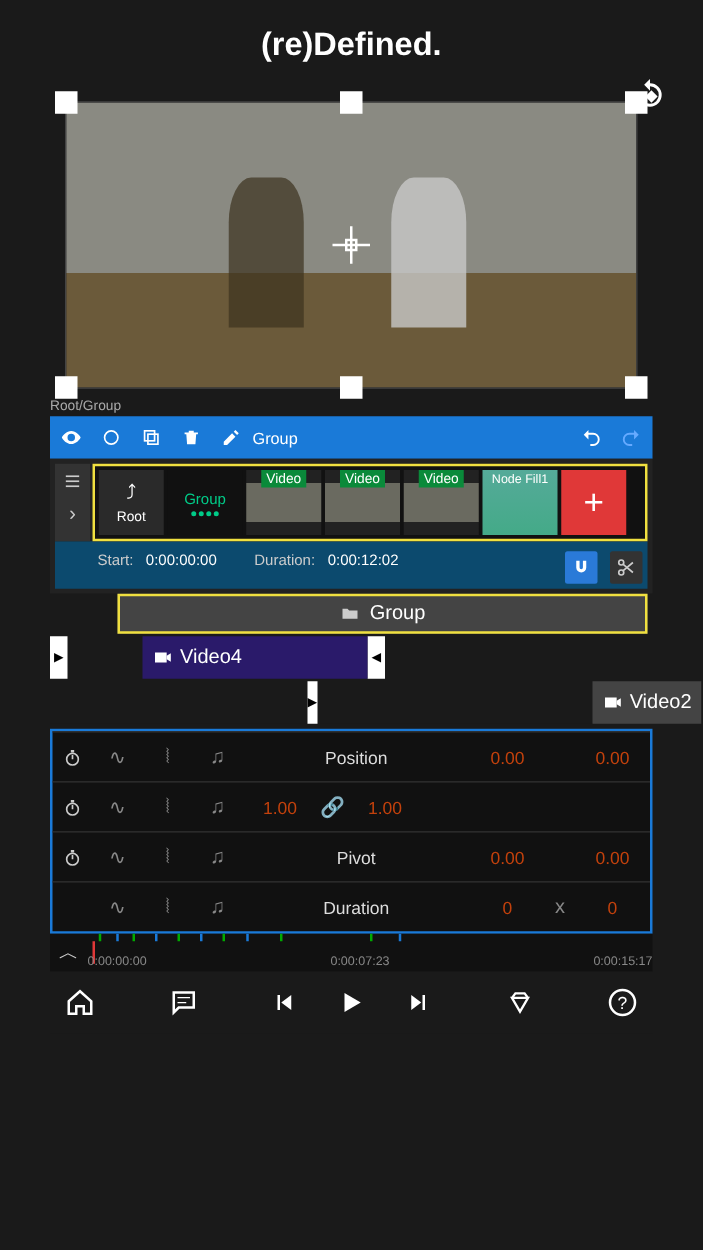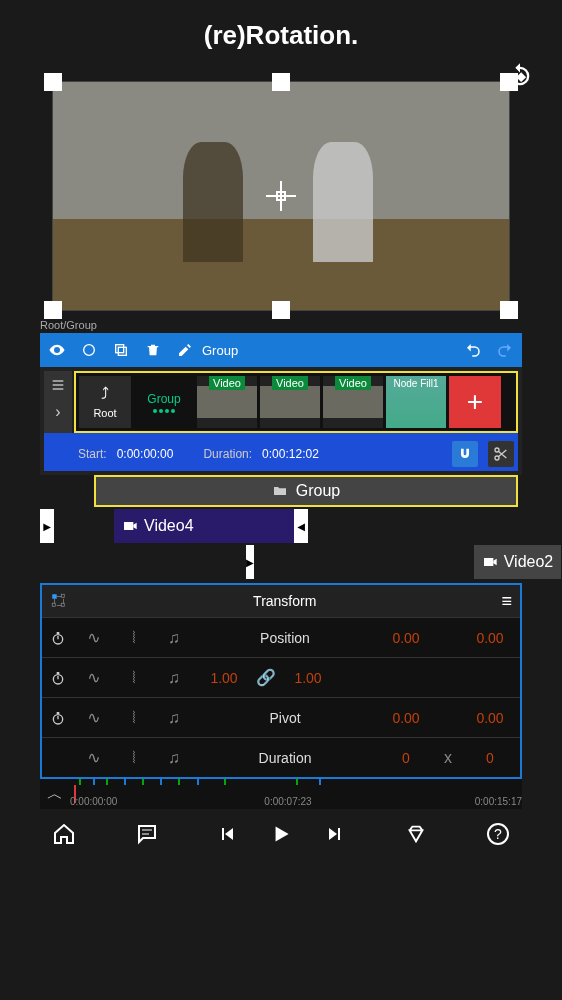--- a/index.html
+++ b/index.html
@@ -38,21 +38,21 @@
 .root-chip { display: flex; flex-direction: column; align-items: center; justify-content: center; width: 52px; height: 52px; background: #2a2a2a; color: #fff; font-size: 11px; gap: 4px; }
 .up-arrow { font-size: 16px; }
 .group-chip { width: 60px; height: 52px; background: #111; display: flex; flex-direction: column; align-items: center; justify-content: center; color: #0c8; font-size: 12px; }
 .dots { display: flex; gap: 2px; margin-top: 3px; }
 .dot { width: 4px; height: 4px; border-radius: 50%; background: #0c8; }
 .video-chip { width: 60px; height: 52px; background: linear-gradient(180deg,#222 0%,#222 20%,#6a6a60 20%,#6a6a60 80%,#222 80%); display: flex; align-items: flex-start; justify-content: center; padding-top: 0; }
 .video-chip span { background: #0a8a3a; color: #fff; font-size: 11px; padding: 1px 4px; }
 .node-chip { width: 60px; height: 52px; background: linear-gradient(180deg,#5a9 0%,#4a8 100%); display: flex; align-items: flex-start; justify-content: center; padding-top: 2px; color: #fff; font-size: 10px; }
 .add-chip { width: 52px; height: 52px; background: #e03838; display: flex; align-items: center; justify-content: center; font-size: 28px; color: #fff; }
 
-.timing-row { display: flex; align-items: center; font-size: 12px; color: #ccc; padding: 8px 4px 4px 34px; gap: 10px; background: #1d4ed8; }
+.timing-row { display: flex; align-items: flex-start; font-size: 12px; color: #ccc; padding: 8px 4px 4px 34px; gap: 10px; background: #0c4a6e; }
 .timing-row .val { color: #fff; }
 .timing-right { margin-left: auto; display: flex; gap: 10px; }
 .timing-right .tbtn { width: 26px; height: 26px; background: #2a7ad8; display: flex; align-items: center; justify-content: center; border-radius: 2px; }
 .timing-right .tbtn.dark { background: #333; }
 
 .track-area { margin: 0 40px 4px; background: #1a1a1a; }
 .track { display: flex; align-items: center; height: 34px; margin: 2px 0; }
 .group-track { border: 2px solid #f0e040; background: #444; margin-left: 54px; margin-right: 4px; display: flex; align-items: center; justify-content: center; gap: 8px; height: 32px; }
 .clip { height: 34px; display: flex; align-items: center; padding: 0 8px; gap: 6px; font-size: 16px; position: relative; }
 .clip.video4 { background: #2a1a6a; margin-left: 60px; width: 180px; }
@@ -80,21 +80,21 @@
 .bottombar { display: flex; align-items: center; justify-content: space-between; height: 50px; margin: 0 40px; padding: 0 8px; background: #1a1a1a; }
 .bb-icon { width: 32px; height: 32px; display: flex; align-items: center; justify-content: center; color: #fff; }
 .bb-center { display: flex; gap: 20px; }
 
 svg { display: block; }
 </style>
 </head>
 <body>
 
 <div class="header">
-  <div class="header-subtitle">(re)Rotation.</div>
+  <div class="header-subtitle">(re)Defined.</div>
 </div>
 
 <div class="preview-area">
   <div class="dancer dancer1"></div>
   <div class="dancer dancer2"></div>
   <div class="sel-handle sh-tl"></div>
   <div class="sel-handle sh-tr"></div>
   <div class="sel-handle sh-bl"></div>
   <div class="sel-handle sh-br"></div>
   <div class="sel-handle sh-t"></div>
@@ -244,33 +244,20 @@
       <svg viewBox="0 0 24 24" width="16" height="16">
           <rect x="3" y="6" width="14" height="12" fill="#fff"></rect>
           <path d="M17 10l5-3v10l-5-3z" fill="#fff"></path>
         </svg>
       <span>Video2</span>
     </div>
   </div>
 </div>
 
 <div class="transform-panel">
-  <div class="transform-header">
-    <div>
-        <svg viewBox="0 0 24 24" width="18" height="18">
-          <rect x="3" y="3" width="6" height="6" fill="#2a9aff"></rect>
-          <rect x="15" y="3" width="4" height="4" fill="none" stroke="#888"></rect>
-          <rect x="3" y="15" width="4" height="4" fill="none" stroke="#888"></rect>
-          <rect x="15" y="15" width="4" height="4" fill="none" stroke="#888"></rect>
-          <path d="M9 6h6M6 9v6M18 9v6M9 18h6" stroke="#888"></path>
-        </svg>
-      </div>
-    <div class="transform-title">Transform</div>
-    <div style="font-size:18px;">≡</div>
-  </div>
 
   <div class="transform-row">
     <div class="tstop">
         <svg viewBox="0 0 24 24" width="16" height="16">
           <circle cx="12" cy="14" r="7" fill="none" stroke="#ccc" stroke-width="2"></circle>
           <rect x="10" y="3" width="4" height="3" fill="#ccc"></rect>
           <line x1="12" y1="14" x2="12" y2="9" stroke="#ccc" stroke-width="2"></line>
         </svg>
       </div>
     <div class="tcell">∿</div>

